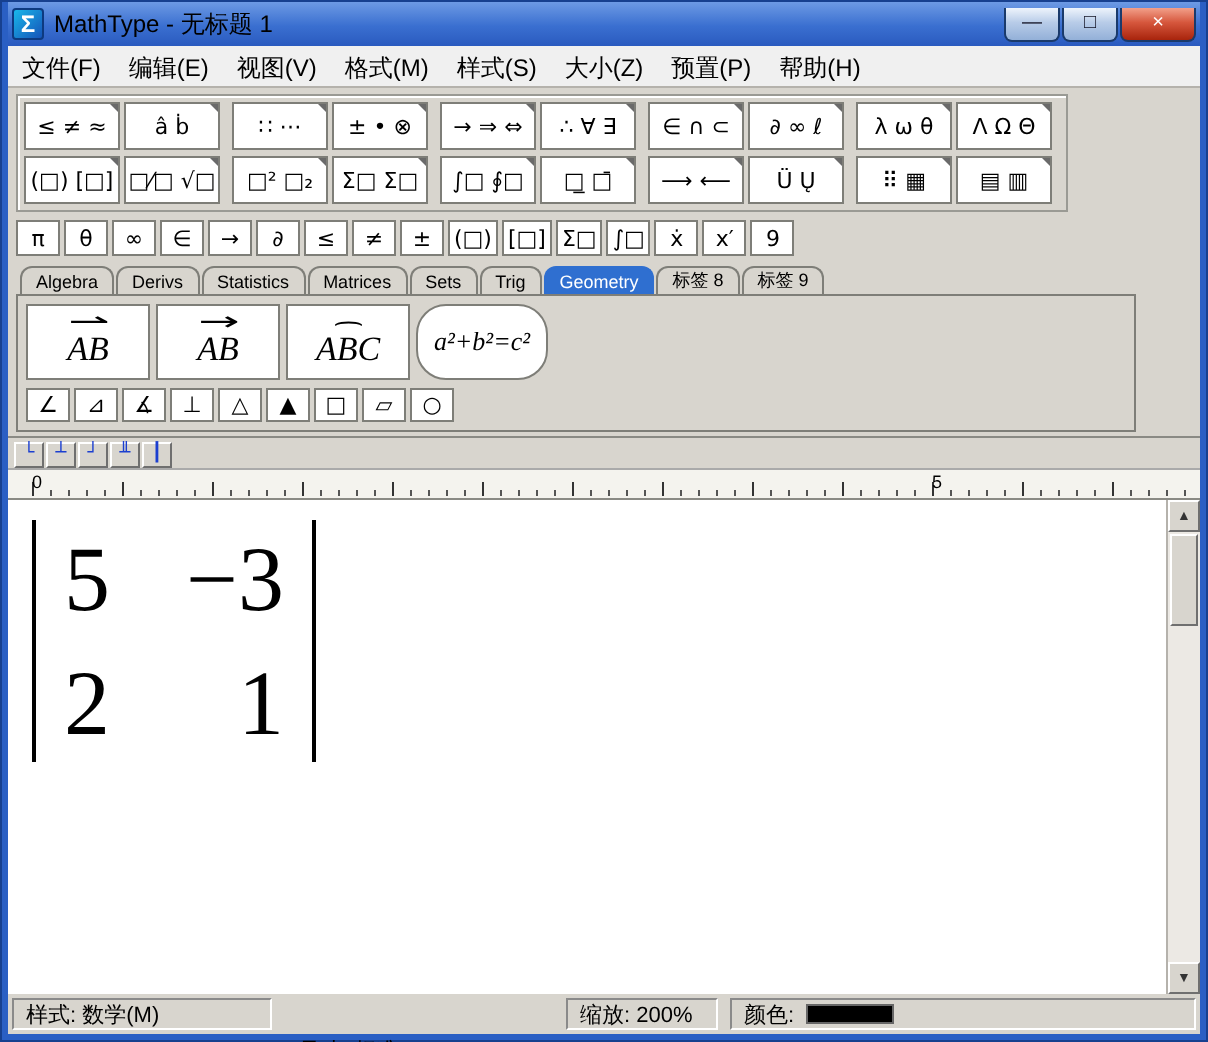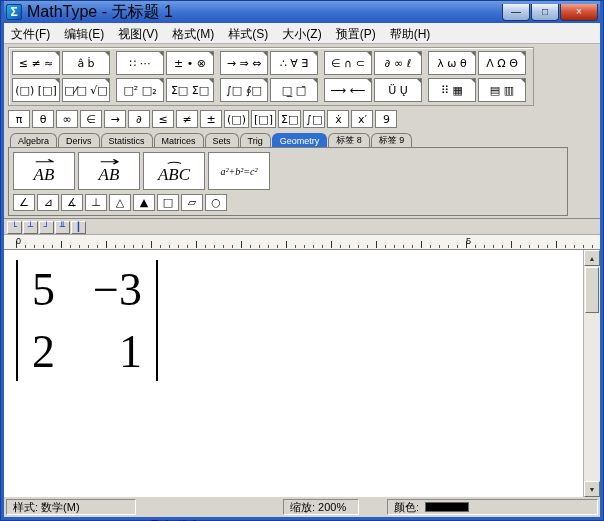--- a/index.html
+++ b/index.html
@@ -21,21 +21,21 @@
     padding: 0 2px;
     background: linear-gradient(#6d9ae4, #3a6fd0 55%, #2a5abf);
   }
   .app-icon {
     width: 16px; height: 16px; flex: none;
     background: linear-gradient(135deg,#19b7ea,#1553b8);
     color: #fff; font-size: 12px; font-weight: bold;
     display: flex; align-items: center; justify-content: center;
     border: 1px solid #0d3a80; border-radius: 2px;
   }
-  .title-text { font-size: 16px; color: #000; }
+  .title-text { font-size: 12px; color: #000; }
   .win-controls { margin-left: auto; display: flex; gap: 1px; align-items: flex-start; }
   .ctrl {
     width: 28px; height: 17px;
     border: 1px solid #1a3a6b; border-top: none;
     border-radius: 0 0 4px 4px;
     background: linear-gradient(#eef4fc, #b8cce8 45%, #93b0d8);
     font-size: 10px; line-height: 15px; text-align: center; color: #112;
   }
   .ctrl-close {
     width: 38px; color: #fff;
@@ -102,21 +102,21 @@
     min-width: 62px; height: 38px; padding: 1px 8px;
     background: #fff; border: 1px solid #7e7e78;
     display: flex; flex-direction: column; align-items: center; justify-content: center;
     font-family: "Liberation Serif", "DejaVu Serif", serif;
     font-style: italic; font-size: 17px; color: #000;
   }
   .large-btn .accent {
     font-style: normal; font-size: 13px; line-height: 7px;
     transform: scaleX(1.9); font-family: "DejaVu Sans", sans-serif;
   }
-  .large-btn.small-text { font-size: 10px; }
+  .large-btn.small-text { font-size: 13px; border-radius: 15px; }
   .geo-row { display: flex; gap: 2px; }
   .geo-btn {
     width: 22px; height: 17px;
     background: #fff; border: 1px solid #7e7e78;
     display: flex; align-items: center; justify-content: center;
     font-family: "DejaVu Sans", sans-serif; font-size: 11px;
   }
 
   
   .ruler-area {
@@ -181,21 +181,21 @@
     display: flex; gap: 6px; padding: 2px; font-size: 11px;
   }
   .status-seg {
     border: 1px solid; border-color: #8a8a8a #ffffff #ffffff #8a8a8a;
     display: flex; align-items: center; gap: 6px; padding: 0 6px;
     color: #000; white-space: nowrap;
   }
   .seg-style { width: 130px; }
   .seg-size  { width: 135px; margin-top: 25px; }
   .seg-zoom  { width: 76px; }
-  .seg-color { flex: 1; margin-left: 22px; }
+  .seg-color { flex: 1; }
   .color-swatch { width: 44px; height: 10px; background: #000; border: 1px solid #666; }
 </style>
 </head>
 <body>
 
 <div class="window">
 
   <div class="titlebar">
     <div class="app-icon">Σ</div>
     <div class="title-text">MathType - 无标题 1</div>

